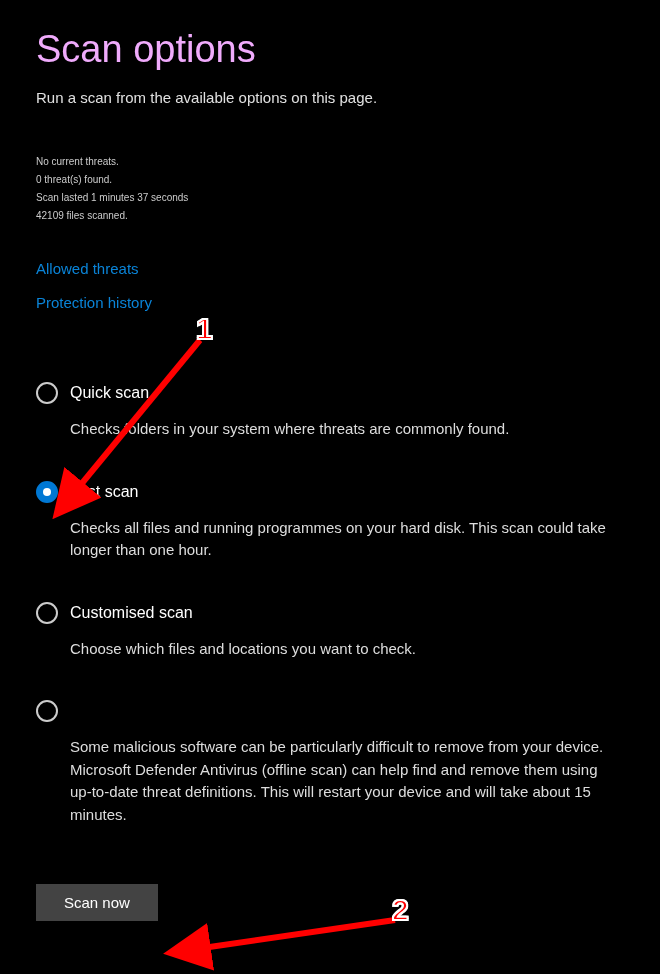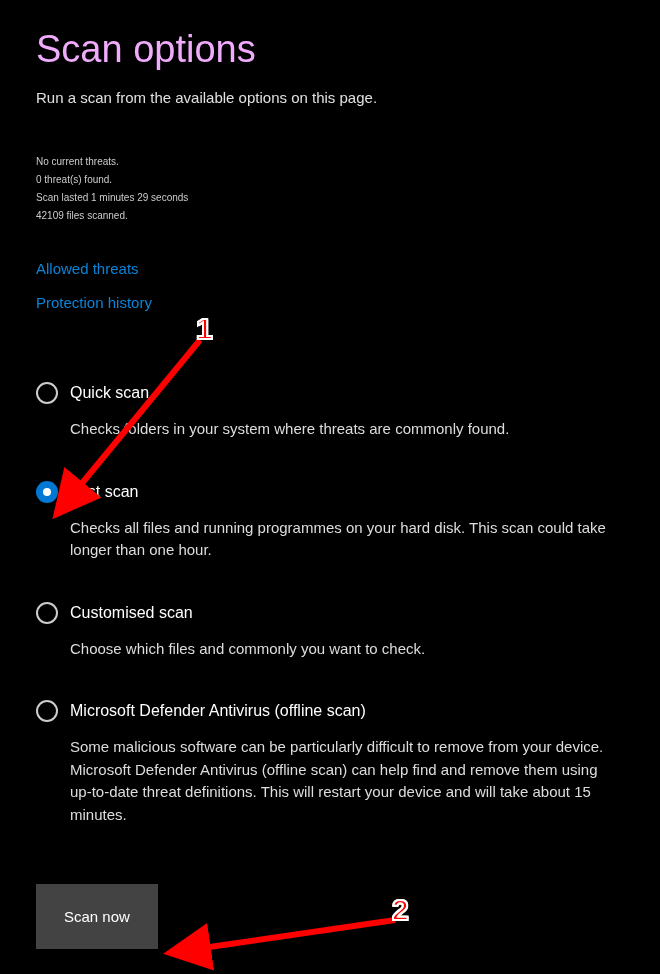--- a/index.html
+++ b/index.html
@@ -93,21 +93,21 @@
       font-size: 15px;
       color: #dddddd;
       margin-top: 14px;
       margin-left: 34px;
       line-height: 1.5;
     }
     .scan-button {
       background: #434343;
       color: #ffffff;
       border: none;
-      padding: 24px 28px;
+      padding: 10px 28px;
       font-size: 15px;
       cursor: pointer;
       margin-top: 18px;
       font-family: inherit;
     }
     .annotation-overlay {
       position: absolute;
       top: 0;
       left: 0;
       width: 660px;
@@ -128,21 +128,21 @@
 <body>
 
 
 
 <h1 class="page-title">Scan options</h1>
 <div class="subtitle">Run a scan from the available options on this page.</div>
 
 <div class="status-block">
   <div>No current threats.</div>
   <div>0 threat(s) found.</div>
-  <div>Scan lasted 1 minutes 29 seconds</div>
+  <div>Scan lasted 1 minutes 37 seconds</div>
   <div>42109 files scanned.</div>
 </div>
 
 <div><a class="link link-allowed">Allowed threats</a></div>
 <div><a class="link link-history">Protection history</a></div>
 
 <div class="options-group">
 
   <div class="radio-option">
     <div class="radio-row">
@@ -158,27 +158,26 @@
       <div class="radio-label">Last scan</div>
     </div>
     <div class="radio-desc">Checks all files and running programmes on your hard disk. This scan could take longer than one hour.</div>
   </div>
 
   <div class="radio-option">
     <div class="radio-row">
       <div class="radio-circle"></div>
       <div class="radio-label">Customised scan</div>
     </div>
-    <div class="radio-desc">Choose which files and commonly you want to check.</div>
+    <div class="radio-desc">Choose which files and locations you want to check.</div>
   </div>
 
   <div class="radio-option">
     <div class="radio-row">
       <div class="radio-circle"></div>
-      <div class="radio-label">Microsoft Defender Antivirus (offline scan)</div>
     </div>
     <div class="radio-desc">Some malicious software can be particularly difficult to remove from your device. Microsoft Defender Antivirus (offline scan) can help find and remove them using up-to-date threat definitions. This will restart your device and will take about 15 minutes.</div>
   </div>
 
 </div>
 
 <button class="scan-button">Scan now</button>
 
 <svg class="annotation-overlay" width="660" height="974">
   <defs>

